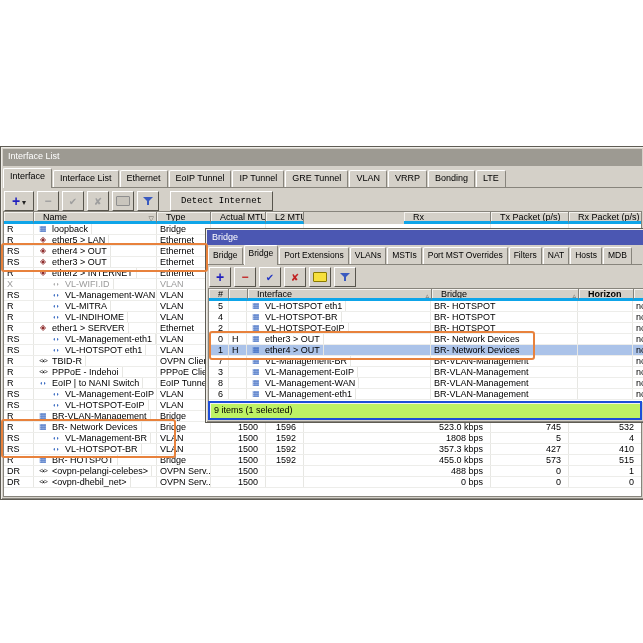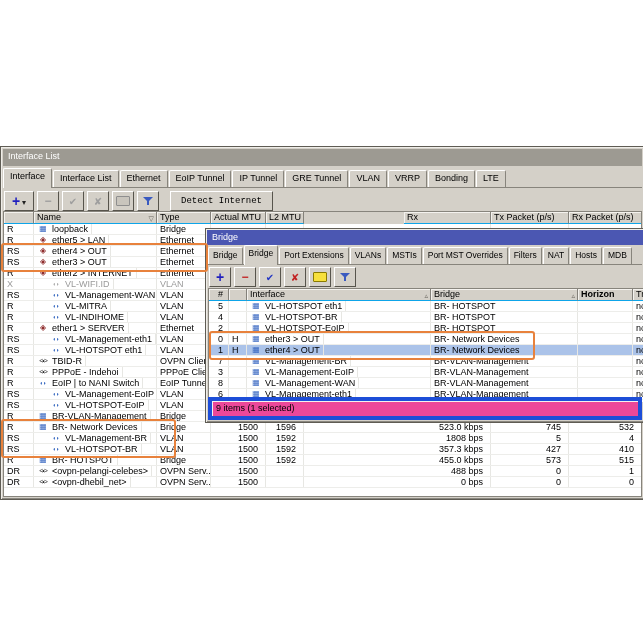--- a/index.html
+++ b/index.html
@@ -34,22 +34,22 @@
   .g.folder{width:12px;height:8px;background:#f7e03c;border:1px solid #8a7a00;border-radius:1px;}
   .g.funnel{position:relative;width:11px;height:10px;}
   .g.funnel::before{content:"";position:absolute;left:0;top:1px;border-left:5px solid transparent;
        border-right:5px solid transparent;border-top:5px solid #3a5ac0;}
   .g.funnel::after{content:"";position:absolute;left:4px;top:5px;width:2px;height:4px;background:#3a5ac0;}
   .g.dis::before{color:#9e9e9e !important;}
   .g.folder.dis{background:#c9c5bd;border-color:#8e8e8e;}
   
   .grid{position:absolute;background:#fff;border:1px solid #87847c;overflow:hidden;}
   .hrow{display:flex;height:12px;line-height:11px;background:#d4d0c8;}
-  .hcell{box-sizing:border-box;border-right:1px solid #84817a;border-bottom:1px solid #0ea5e9;
-         box-shadow:inset 1px 1px 0 #f4f2ee;padding:0 3px;white-space:nowrap;overflow:hidden;flex:none;position:relative;}
+  .hcell{box-sizing:border-box;border-right:1px solid #84817a;border-bottom:3px solid #0ea5e9;
+         box-shadow:inset 1px 1px 0 #f4f2ee;padding:0 9px;white-space:nowrap;overflow:hidden;flex:none;position:relative;}
   .sortg{position:absolute;right:2px;top:1px;font-size:7px;color:#6a675f;}
   .trow,.prow{display:flex;height:11px;line-height:10px;box-sizing:border-box;border-bottom:1px solid #ededea;}
   .trow span,.prow span{box-sizing:border-box;flex:none;padding:0 3px;white-space:nowrap;overflow:hidden;
         border-right:1px solid #e7e7e3;}
   .trow.disabled{color:#9b9b9b;}
   .prow.selected{background:#abc3e9;}
   .num{text-align:right;padding-right:7px !important;}
   .icon{display:inline-block;width:12px;text-align:center;font-style:normal;font-size:8px;vertical-align:top;}
   .bridge-icon::before,.bridge-port-icon::before{content:"▦";color:#3565c0;}
   .ethernet-icon::before{content:"◈";color:#8f2d2d;}
@@ -68,21 +68,21 @@
   #win-bridge .tabs{height:18px;}
   #win-bridge .toolbar{padding:2px 3px;height:20px;}
   #br-grid{left:2px;top:59px;width:434px;height:113px;border-bottom:none;}
   .p-num{width:20px;text-align:right;padding-right:5px !important;}
   .p-flag{width:18px;}
   .p-if{width:184px;}
   .p-br{width:147px;}
   .p-hz{width:55px;font-weight:bold;}
   .p-tr{width:30px;border-right:none !important;}
   #br-status{position:absolute;left:2px;bottom:2px;right:2px;height:15px;line-height:14px;
-       background:#ec4899;border:4px solid #1d4ed8;box-shadow:inset 1px 1px 0 #f4f2ee;padding:0 4px;}
+       background:#bef264;border:2px solid #1d4ed8;box-shadow:inset 1px 1px 0 #f4f2ee;padding:0 4px;}
   
   .hl{position:absolute;border:2px solid #e8823c;border-radius:3px;z-index:60;pointer-events:none;}
   #hl1{left:1px;top:243px;width:203px;height:25px;}
   #hl2{left:1px;top:419px;width:171px;height:35px;}
   #hl3{left:209px;top:331px;width:322px;height:25px;}
 </style>
 </head>
 <body>
 
 <div id="canvas">

